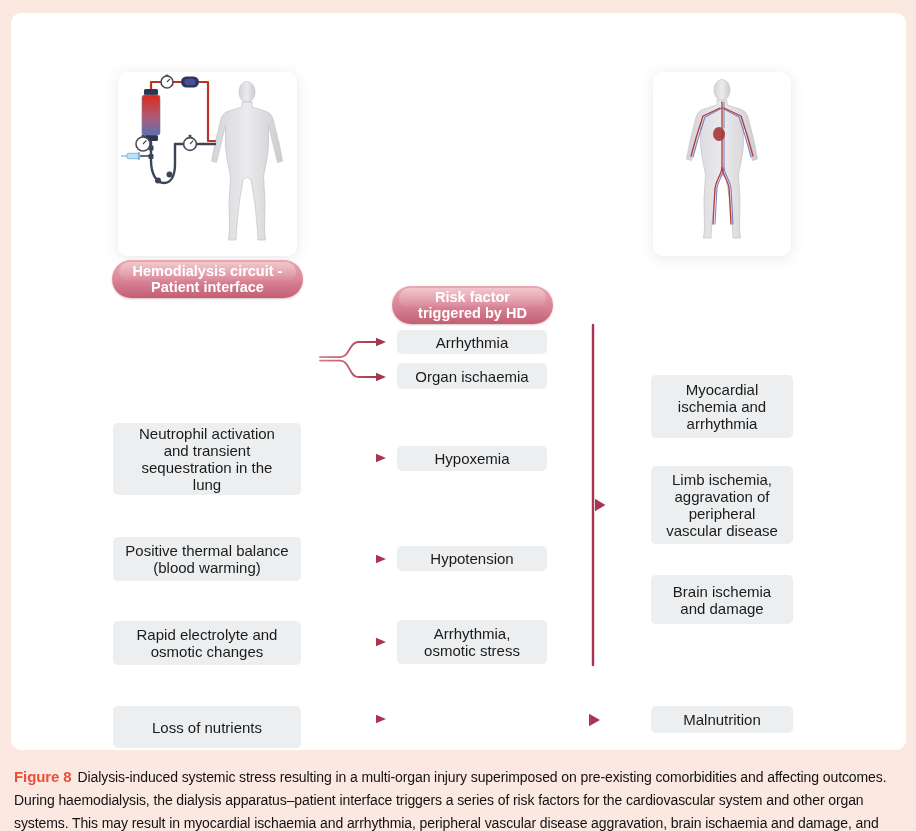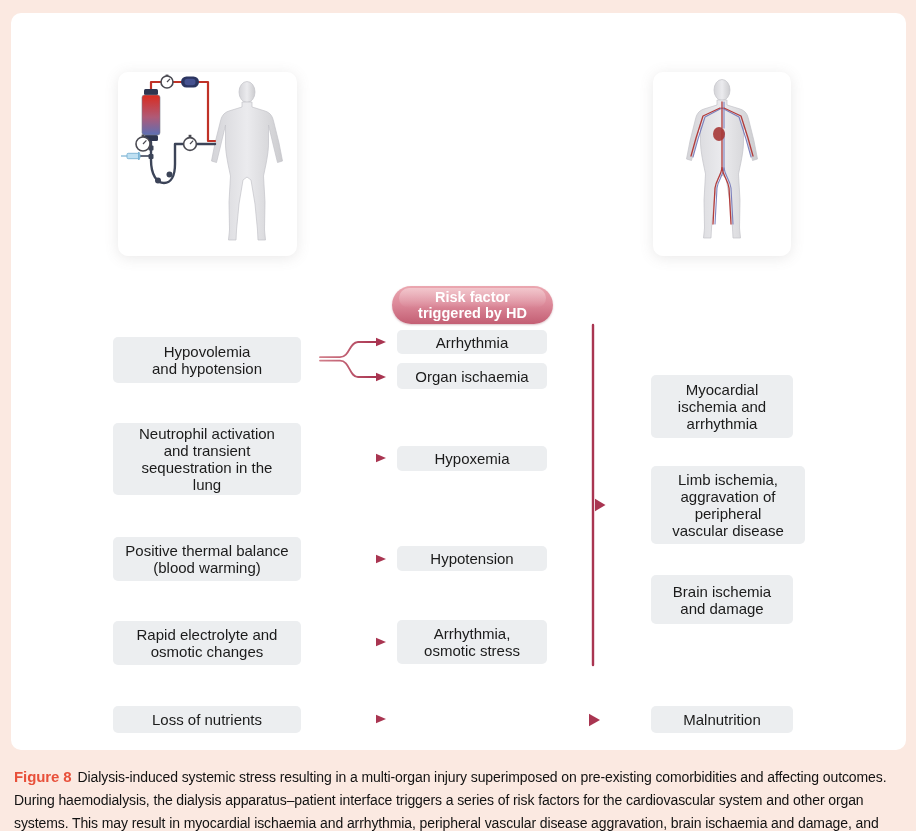--- a/index.html
+++ b/index.html
@@ -111,44 +111,44 @@
           <path d="M43 30 L26 38 L19 60 L14 78"></path>
           <path d="M47 30 L64 38 L71 60 L76 78"></path>
           <path d="M45 90 C44 98 39 102 38 110 L36 146"></path>
           <path d="M45 90 C46 98 51 102 52 110 L54 146"></path>
         </g>
         <ellipse cx="42" cy="56" rx="6" ry="7" fill="#a63736" opacity="0.9"></ellipse>
       </g>
     </svg>
   </div>
 
+  <div class="pill" style="left:112px;top:260px;width:191px;height:38px;">
+    <div>Hemodialysis circuit -</div>
+    <div>Patient interface</div>
+  </div>
   <div class="pill" style="left:392px;top:260px;width:161px;height:38px;margin-top:26px;">
     <div>Risk factor</div>
     <div>triggered by HD</div>
   </div>
 
-  <div class="gbox" style="left:113px;top:337px;width:188px;height:46px;">
-    <div>Hypovolemia</div>
-    <div>and hypotension</div>
-  </div>
   <div class="gbox" style="left:113px;top:423px;width:188px;height:72px;">
     <div>Neutrophil activation</div>
     <div>and transient</div>
     <div>sequestration in the</div>
     <div>lung</div>
   </div>
   <div class="gbox" style="left:113px;top:537px;width:188px;height:44px;">
     <div>Positive thermal balance</div>
     <div>(blood warming)</div>
   </div>
   <div class="gbox" style="left:113px;top:621px;width:188px;height:44px;">
     <div>Rapid electrolyte and</div>
     <div>osmotic changes</div>
   </div>
-  <div class="gbox" style="left:113px;top:706px;width:188px;height:27px;">
+  <div class="gbox" style="left:113px;top:706px;width:188px;height:42px;">
     <div>Loss of nutrients</div>
   </div>
 
   <div class="gbox" style="left:397px;top:330px;width:150px;height:24px;">
     <div>Arrhythmia</div>
   </div>
   <div class="gbox" style="left:397px;top:363px;width:150px;height:26px;">
     <div>Organ ischaemia</div>
   </div>
   <div class="gbox" style="left:397px;top:446px;width:150px;height:25px;">
@@ -160,21 +160,21 @@
   <div class="gbox" style="left:397px;top:620px;width:150px;height:44px;">
     <div>Arrhythmia,</div>
     <div>osmotic stress</div>
   </div>
 
   <div class="gbox" style="left:651px;top:375px;width:142px;height:63px;">
     <div>Myocardial</div>
     <div>ischemia and</div>
     <div>arrhythmia</div>
   </div>
-  <div class="gbox" style="left:651px;top:466px;width:154px;height:78px;">
+  <div class="gbox" style="left:651px;top:466px;width:142px;height:78px;">
     <div>Limb ischemia,</div>
     <div>aggravation of</div>
     <div>peripheral</div>
     <div>vascular disease</div>
   </div>
   <div class="gbox" style="left:651px;top:575px;width:142px;height:49px;">
     <div>Brain ischemia</div>
     <div>and damage</div>
   </div>
   <div class="gbox" style="left:651px;top:706px;width:142px;height:27px;">

